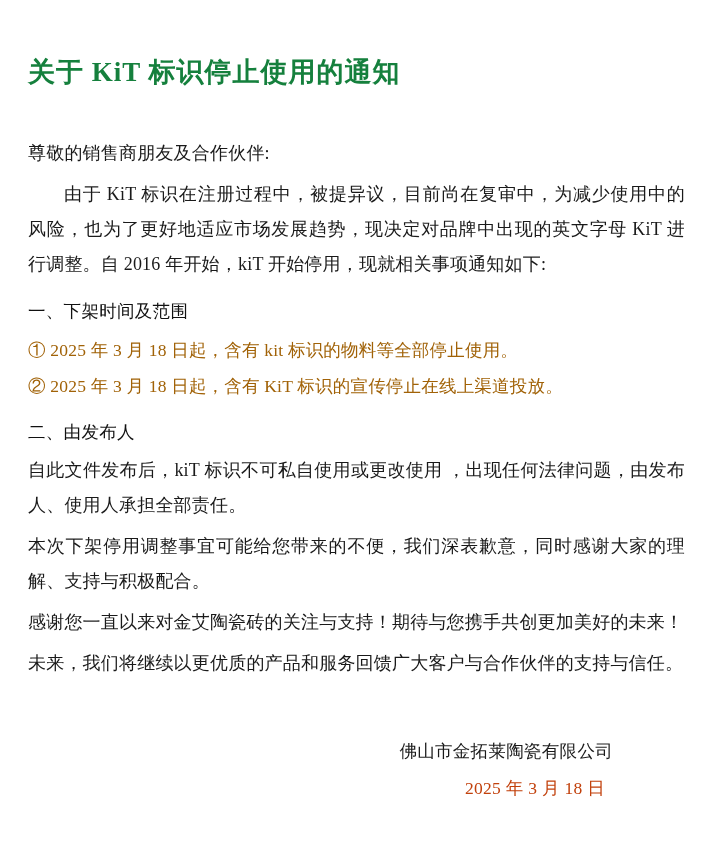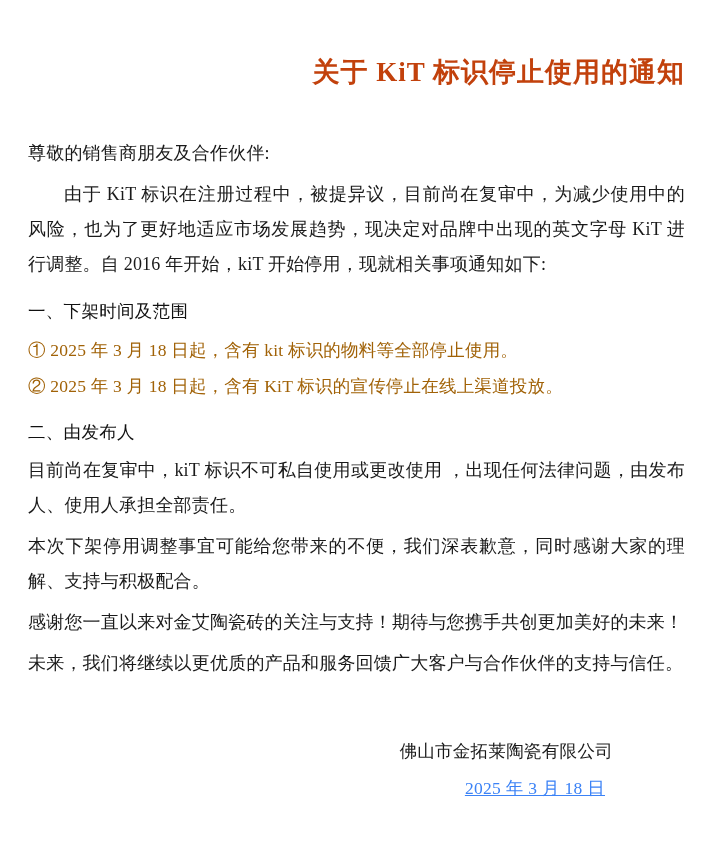--- a/index.html
+++ b/index.html
@@ -15,27 +15,27 @@
     overflow: hidden;
   }
   .page {
     width: 713px;
     height: 868px;
     box-sizing: border-box;
     padding: 36px 28px 0 28px;
     position: relative;
   }
   .doc-title {
-    text-align: right;
+    text-align: left;
     font-family: "Liberation Serif", "DejaVu Serif", serif;
     font-weight: bold;
     font-size: 27px;
     letter-spacing: 1px;
     margin: 18px 0 0 0;
-    color: #c2410c;
+    color: #15803d;
   }
   .body-block {
     margin-top: 46px;
   }
   p.para {
     font-size: 18px;
     line-height: 1.95;
     margin: 0 0 6px 0;
     text-align: justify;
     color: #1a1a1a;
@@ -69,24 +69,23 @@
   }
   .sign-company {
     font-size: 17.5px;
     line-height: 2.1;
     color: #1a1a1a;
     letter-spacing: 0.3px;
   }
   .sign-date {
     font-size: 17.5px;
     line-height: 2.1;
-    color: #3b82f6;
+    color: #c2410c;
     letter-spacing: 0.3px;
     padding-right: 8px;
-    text-decoration: underline;
   }
 </style>
 </head>
 <body>
 
 <div class="page">
 
   <h1 class="doc-title">关于 KiT 标识停止使用的通知</h1>
 
   <div class="body-block">
@@ -102,21 +101,21 @@
       <span>2025 年 3 月 18 日起，含有 kit 标识的物料等全部停止使用。</span>
     </div>
 
     <div class="list-item">
       <span class="circ">②</span>
       <span>2025 年 3 月 18 日起，含有 KiT 标识的宣传停止在线上渠道投放。</span>
     </div>
 
     <div class="section-heading">二、由发布人</div>
 
-    <p class="para">目前尚在复审中，kiT 标识不可私自使用或更改使用 ，出现任何法律问题，由发布人、使用人承担全部责任。</p>
+    <p class="para">自此文件发布后，kiT 标识不可私自使用或更改使用 ，出现任何法律问题，由发布人、使用人承担全部责任。</p>
     <p class="para">本次下架停用调整事宜可能给您带来的不便，我们深表歉意，同时感谢大家的理解、支持与积极配合。</p>
     <p class="para">感谢您一直以来对金艾陶瓷砖的关注与支持！期待与您携手共创更加美好的未来！</p>
     <p class="para">未来，我们将继续以更优质的产品和服务回馈广大客户与合作伙伴的支持与信任。</p>
 
   </div>
 
   <div class="sign-block">
     <div class="sign-company">佛山市金拓莱陶瓷有限公司</div>
     <div class="sign-date">2025 年 3 月 18 日</div>
   </div>

